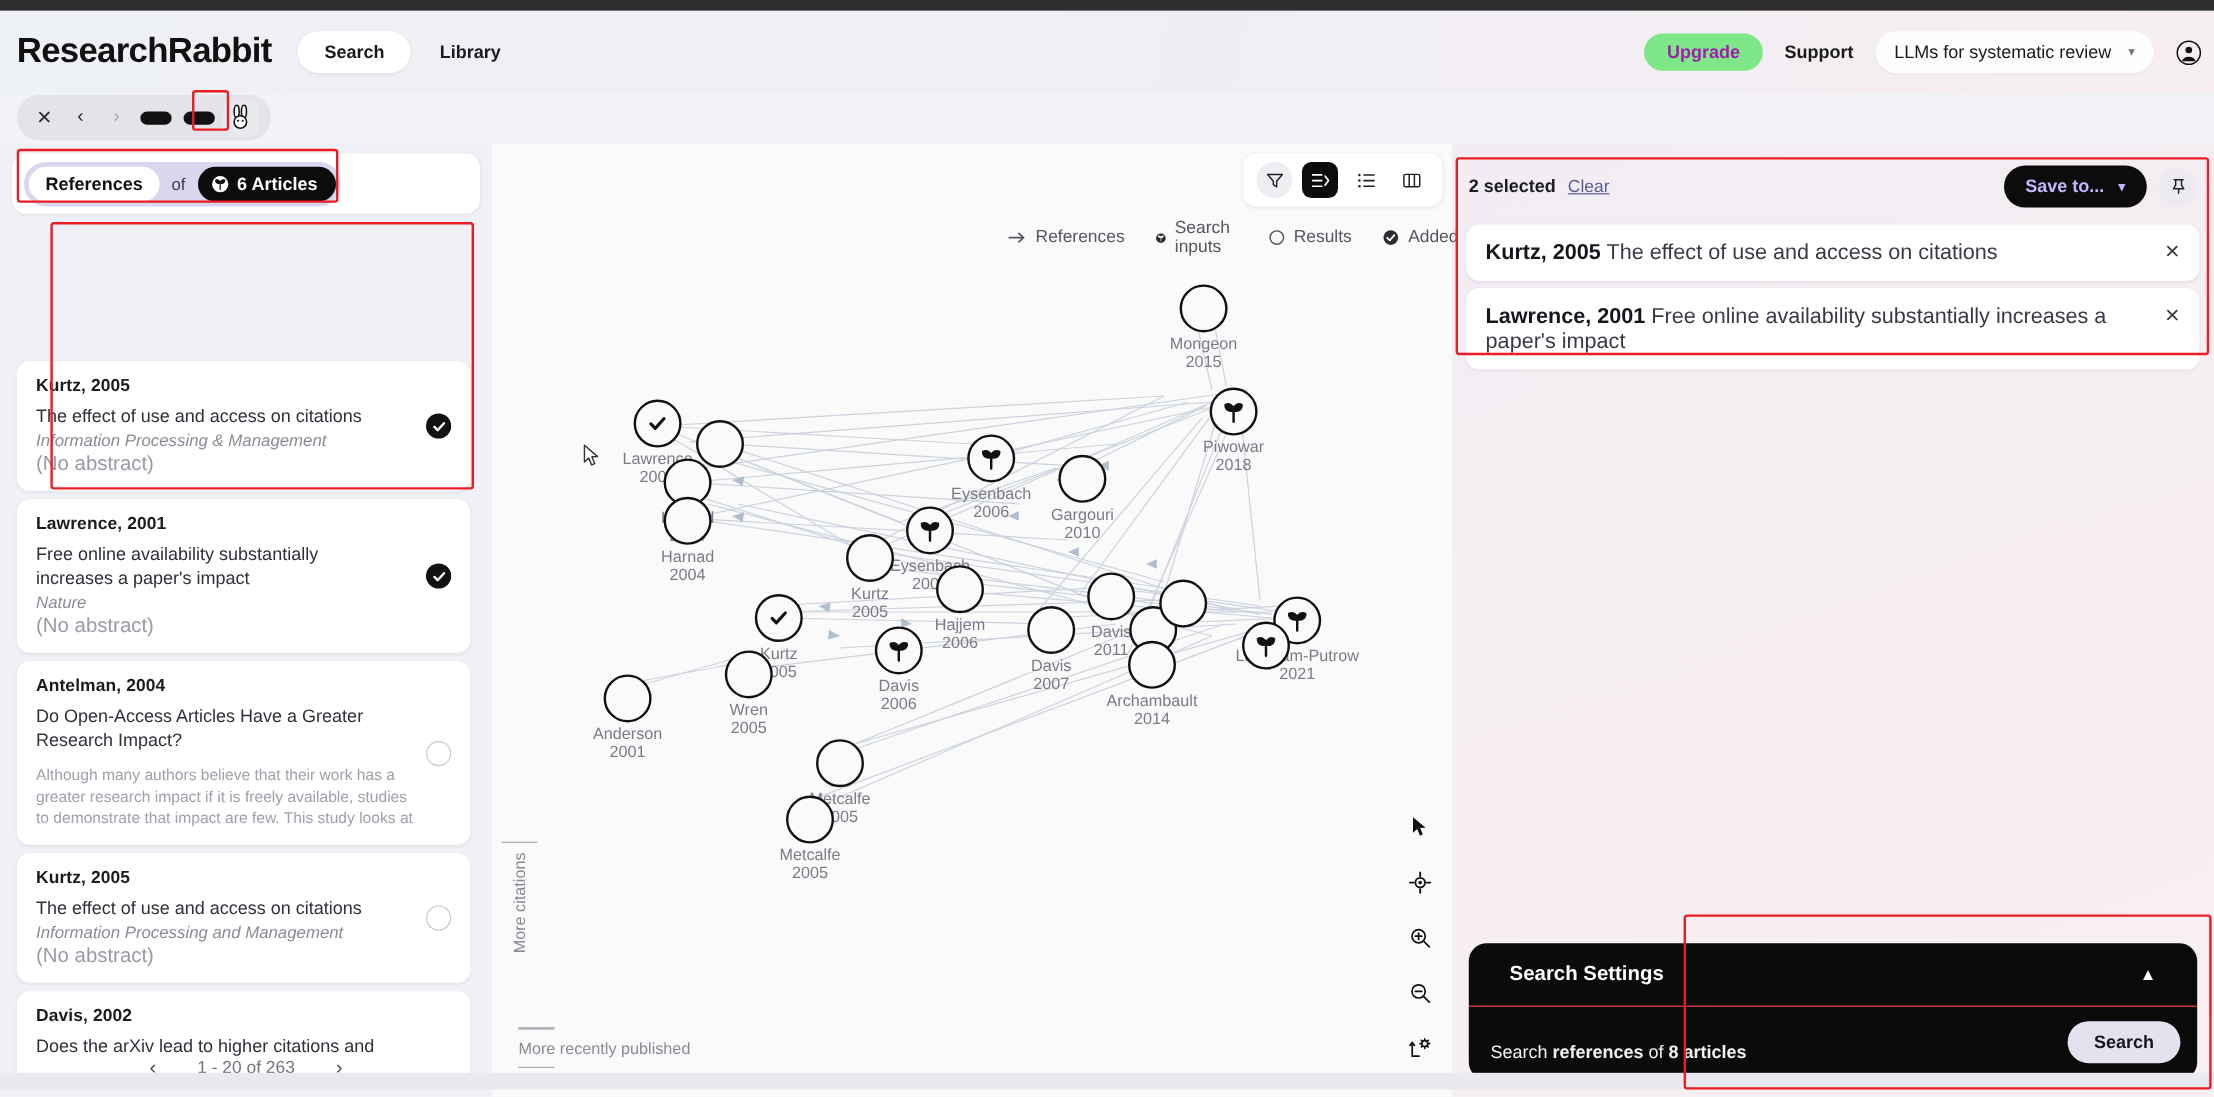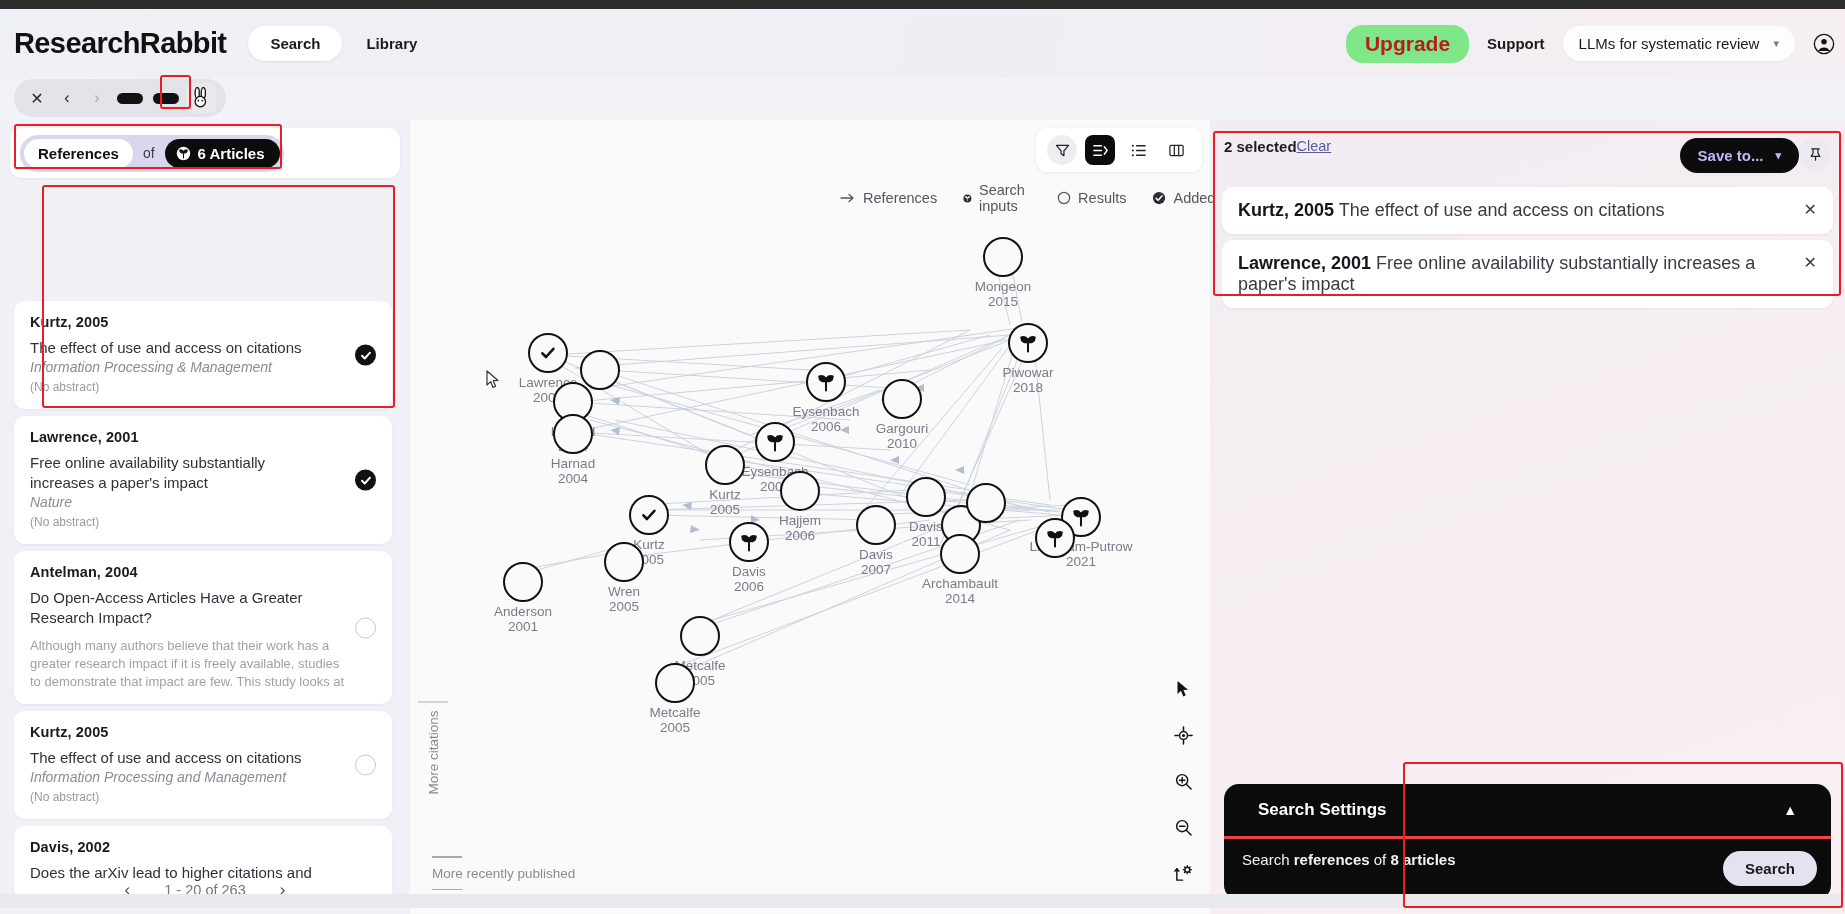--- a/index.html
+++ b/index.html
@@ -21,22 +21,22 @@
     display:flex; align-items:center;
   }
   .brand { font-size:29px; font-weight:700; color:#111; letter-spacing:-0.6px; margin-left:14px; }
   .nav-pill {
     margin-left:22px; background:#fff; border-radius:20px; padding:9px 22px;
     font-size:15px; font-weight:600; color:#1a1a1a; box-shadow:0 1px 3px rgba(0,0,0,.08);
   }
   .nav-link { margin-left:24px; font-size:15px; font-weight:600; color:#1a1a1a; }
   .hdr-right { margin-left:auto; display:flex; align-items:center; gap:18px; padding-right:10px; }
   .upgrade {
-    background:#7ee787; color:#b91c1c; border-radius:17px; padding:7px 19px;
-    font-size:21px; font-weight:600;
+    background:#7ee787; color:#a21caf; border-radius:17px; padding:7px 19px;
+    font-size:15px; font-weight:600;
   }
   .support { font-size:15px; font-weight:600; color:#1a1a1a; }
   .proj-select {
     background:#fdfdff; border-radius:19px; padding:9px 16px; display:flex; align-items:center; gap:14px;
     font-size:15px; color:#1a1a1a; box-shadow:0 1px 2px rgba(0,0,0,.05);
   }
   .chev { font-size:11px; color:#777; }
   .avatar-ico { width:22px; height:22px; }
 
   
@@ -72,21 +72,21 @@
 
   .card-list { position:absolute; top:176px; left:0; width:410px; height:690px; overflow:hidden; }
   .card {
     background:#fff; border-radius:11px; margin:5px 18px 7px 14px; padding:13px 16px;
     position:relative; box-shadow:0 1px 3px rgba(0,0,0,.05);
   }
   .card .au { font-size:14.5px; font-weight:700; color:#1b1b1b; margin-bottom:8px; letter-spacing:.1px; }
   .card .ti { font-size:15px; color:#30303a; line-height:20px; }
   .card .jn { font-size:14px; color:#8b8b96; font-style:italic; margin-top:1px; }
   .card .ab { font-size:13px; color:#a0a0ac; margin-top:9px; line-height:18px; }
-  .card .ab.noab { font-size:12px; color:#9a9aa6; margin-top:3px; font-style:normal; }
+  .card .ab.noab { font-size:17px; color:#9a9aa6; margin-top:3px; font-style:normal; }
   .sel-circle {
     position:absolute; right:16px; top:50%; transform:translateY(-50%);
     width:21px; height:21px; border-radius:50%;
   }
   .sel-circle.on { background:#111; display:flex; align-items:center; justify-content:center; }
   .sel-circle.off { border:1.6px solid #c9c9d2; }
 
   .pager {
     position:absolute; bottom:14px; left:0; width:410px;
     display:flex; align-items:center; justify-content:center; gap:34px;
@@ -140,21 +140,21 @@
   }
   svg.edges { position:absolute; inset:0; width:800px; height:794px; z-index:1; }
 
   .cursor-arrow { position:absolute; z-index:20; }
 
   
   .right-panel {
     position:absolute; top:120px; left:1210px; width:635px; height:794px;
     background: linear-gradient(160deg,#f1edf3 0%, #f6eef2 50%, #f8eff1 100%);
   }
-  .sel-bar { display:flex; align-items:flex-start; padding:18px 14px 8px 14px; }
+  .sel-bar { display:flex; align-items:center; padding:18px 14px 8px 14px; gap:10px; }
   .sel-count { font-size:15px; font-weight:600; color:#1c1c22; }
   .sel-clear { font-size:14.5px; color:#5a5a9a; text-decoration:underline; }
   .saveto {
     margin-left:auto; background:#0c0c0c; color:#c4b5fd; border-radius:19px;
     padding:9px 18px; font-size:15px; font-weight:700; display:flex; align-items:center; gap:12px;
   }
   .pin-btn { width:32px; height:32px; border-radius:50%; background:#ece9f0; display:flex; align-items:center; justify-content:center; }
   .sel-item {
     background:#fff; border-radius:11px; margin:6px 12px; padding:13px 16px;
     display:flex; align-items:flex-start; gap:10px; box-shadow:0 1px 3px rgba(0,0,0,.05);
@@ -163,21 +163,21 @@
   .sel-item .txt b { color:#15151b; font-weight:700; }
   .sel-item .x { font-size:16px; color:#3a3a44; padding-left:6px; }
 
   
   .searchsettings {
     position:absolute; left:14px; bottom:14px; width:607px;
     background:#0b0b0b; border-radius:15px; overflow:hidden; color:#fff;
   }
   .ss-head { display:flex; align-items:center; padding:16px 34px; font-size:17px; font-weight:700; }
   .ss-head .caret { margin-left:auto; font-size:14px; }
-  .ss-row { display:flex; align-items:flex-start; padding:12px 14px 14px 18px; border-top:3px solid #ef4444; }
+  .ss-row { display:flex; align-items:flex-end; padding:12px 14px 14px 18px; border-top:1px solid #ef4444; }
   .ss-row .label { font-size:15px; color:#f2f2f2; }
   .ss-row .label b { font-weight:700; }
   .ss-btn { margin-left:auto; background:#e5e1ee; color:#17171d; border-radius:18px; padding:9px 22px; font-size:15px; font-weight:600; }
 
   
   .statusbar {
     position:absolute; bottom:0; left:0; width:1845px; height:14px;
     background:#e9eaee; font-size:11px; color:#7a7a84; overflow:hidden;
   }
 </style>

